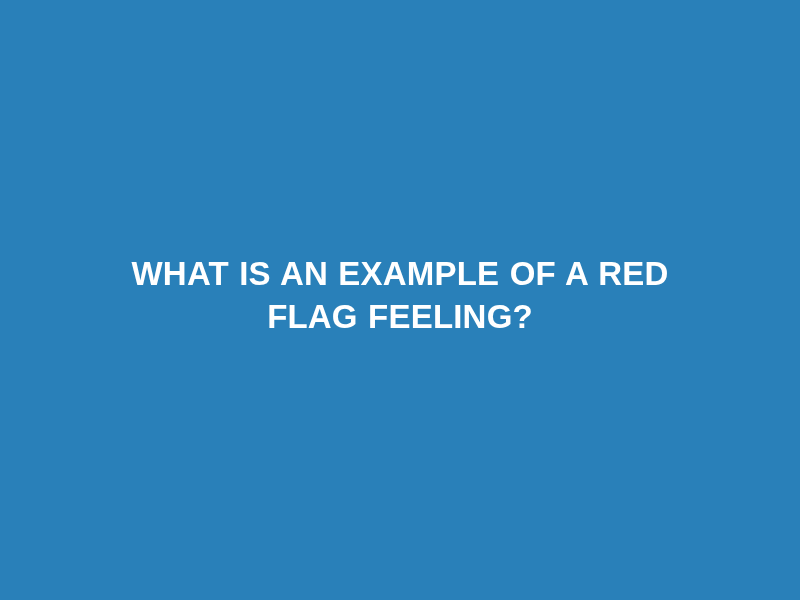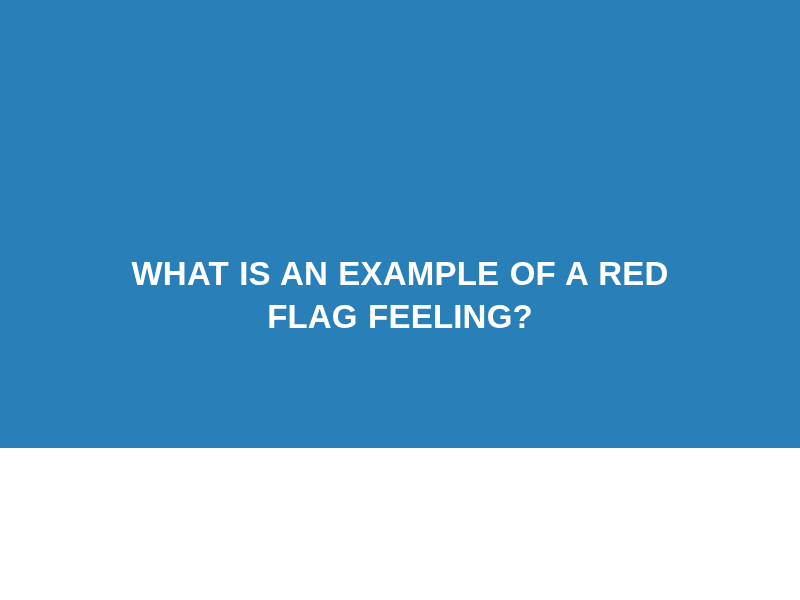--- a/index.html
+++ b/index.html
@@ -11,21 +11,21 @@
   body {
     width: 800px;
     height: 600px;
     overflow: hidden;
     font-family: "Liberation Sans", sans-serif;
   }
 
   #banner {
     position: relative;
     width: 800px;
-    height: 448px;
+    height: 600px;
     box-sizing: border-box;
     display: flex;
     align-items: flex-start;
     justify-content: center;
   }
 
   #headline-block {
     width: 616px;
     margin-top: 252px;
     text-align: center;

